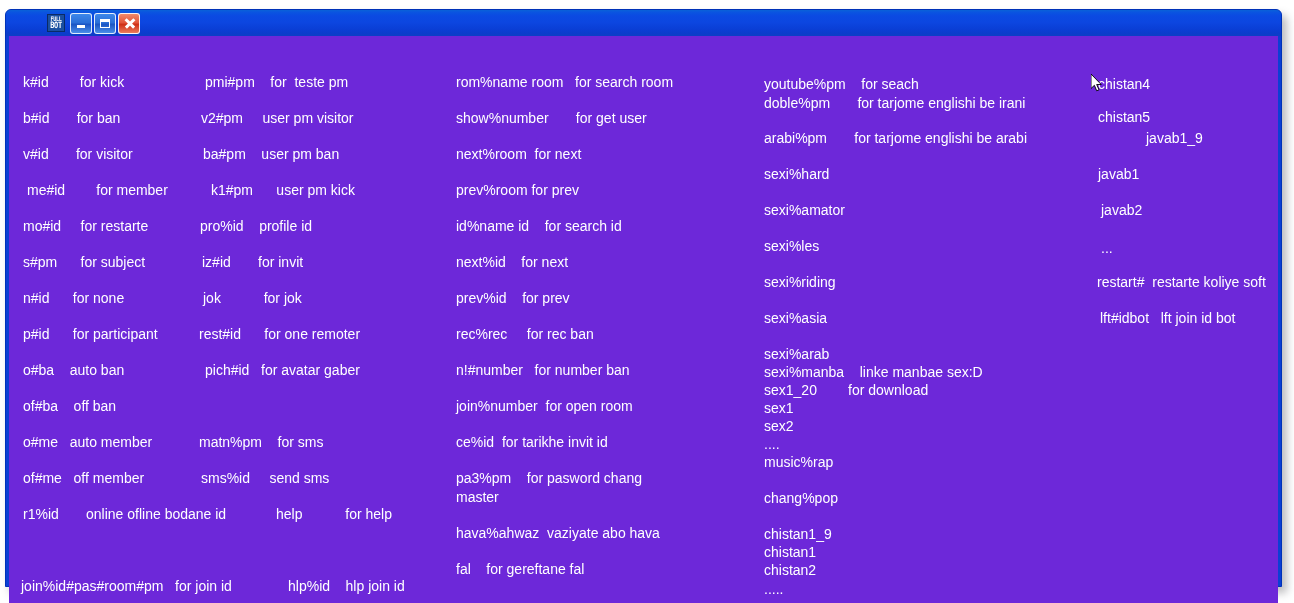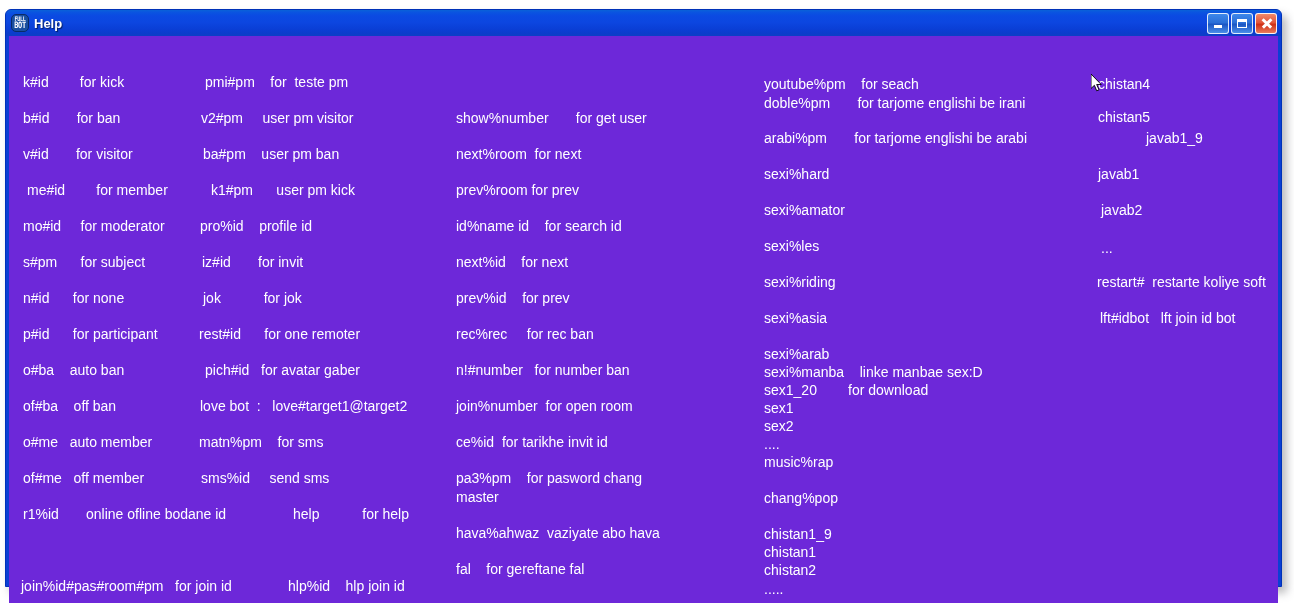--- a/index.html
+++ b/index.html
@@ -59,27 +59,28 @@
     overflow: hidden;
   }
 
   #title-icon {
     width: 16px;
     height: 16px;
     flex: 0 0 16px;
     margin-right: 5px;
     background: #1a4fa0;
     border: 1px solid #0a2a66;
-    border-radius: 5px;
+    border-radius: 0;
     position: relative;
     display: flex;
     flex-direction: column;
     align-items: center;
     justify-content: center;
     line-height: 1;
+    margin-left: 36px;
   }
   #title-icon .ln {
     color: #ffffff;
     font-family: "DejaVu Sans Mono", monospace;
     font-size: 5px;
     letter-spacing: -0.3px;
     font-weight: bold;
     transform: scaleY(1.25);
   }
   #title-icon .ln2 {
@@ -181,64 +182,63 @@
 
 <div id="desktop">
 
   <div id="window">
 
     <div id="titlebar">
       <div id="title-icon">
         <span class="ln ln1">FULL</span>
         <span class="ln ln2">BOT</span>
       </div>
-      <div id="title-text">Help</div>
       <div id="title-buttons">
         <div class="tbtn min">
           <span class="glyph-min"></span>
         </div>
         <div class="tbtn max">
           <span class="glyph-max"></span>
         </div>
         <div class="tbtn close">
           <span class="glyph-close"></span>
         </div>
       </div>
     </div>
 
     <div id="client">
 
       <div class="entry" style="left: 14px; top: 38px;">k#id        for kick</div>
         <div class="entry" style="left: 14px; top: 74px;">b#id       for ban</div>
         <div class="entry" style="left: 14px; top: 110px;">v#id       for visitor</div>
         <div class="entry" style="left: 18px; top: 146px;">me#id        for member</div>
-        <div class="entry" style="left: 14px; top: 182px;">mo#id     for moderator</div>
+        <div class="entry" style="left: 14px; top: 182px;">mo#id     for restarte</div>
         <div class="entry" style="left: 14px; top: 218px;">s#pm      for subject</div>
         <div class="entry" style="left: 14px; top: 254px;">n#id      for none</div>
         <div class="entry" style="left: 14px; top: 290px;">p#id      for participant</div>
         <div class="entry" style="left: 14px; top: 326px;">o#ba    auto ban</div>
         <div class="entry" style="left: 14px; top: 362px;">of#ba    off ban</div>
         <div class="entry" style="left: 14px; top: 398px;">o#me   auto member</div>
         <div class="entry" style="left: 14px; top: 434px;">of#me   off member</div>
         <div class="entry" style="left: 14px; top: 470px;">r1%id       online ofline bodane id</div>
         <div class="entry" style="left: 12px; top: 542px;">join%id#pas#room#pm   for join id</div>
         <div class="entry" style="left: 196px; top: 38px;">pmi#pm    for  teste pm</div>
         <div class="entry" style="left: 192px; top: 74px;">v2#pm     user pm visitor</div>
         <div class="entry" style="left: 194px; top: 110px;">ba#pm    user pm ban</div>
         <div class="entry" style="left: 202px; top: 146px;">k1#pm      user pm kick</div>
         <div class="entry" style="left: 191px; top: 182px;">pro%id    profile id</div>
         <div class="entry" style="left: 193px; top: 218px;">iz#id       for invit</div>
         <div class="entry" style="left: 194px; top: 254px;">jok           for jok</div>
         <div class="entry" style="left: 190px; top: 290px;">rest#id      for one remoter</div>
         <div class="entry" style="left: 196px; top: 326px;">pich#id   for avatar gaber</div>
-        <div class="entry" style="left: 191px; top: 362px;">love bot  :   love#target1@target2</div>
         <div class="entry" style="left: 190px; top: 398px;">matn%pm    for sms</div>
         <div class="entry" style="left: 192px; top: 434px;">sms%id     send sms</div>
-        <div class="entry" style="left: 284px; top: 470px;">help           for help</div>
+        <div class="entry" style="left: 267px; top: 470px;">help           for help</div>
         <div class="entry" style="left: 279px; top: 542px;">hlp%id    hlp join id</div>
+        <div class="entry" style="left: 447px; top: 38px;">rom%name room   for search room</div>
         <div class="entry" style="left: 447px; top: 74px;">show%number       for get user</div>
         <div class="entry" style="left: 447px; top: 110px;">next%room  for next</div>
         <div class="entry" style="left: 447px; top: 146px;">prev%room for prev</div>
         <div class="entry" style="left: 447px; top: 182px;">id%name id    for search id</div>
         <div class="entry" style="left: 447px; top: 218px;">next%id    for next</div>
         <div class="entry" style="left: 447px; top: 254px;">prev%id    for prev</div>
         <div class="entry" style="left: 447px; top: 290px;">rec%rec     for rec ban</div>
         <div class="entry" style="left: 447px; top: 326px;">n!#number   for number ban</div>
         <div class="entry" style="left: 447px; top: 362px;">join%number  for open room</div>
         <div class="entry" style="left: 447px; top: 398px;">ce%id  for tarikhe invit id</div>

